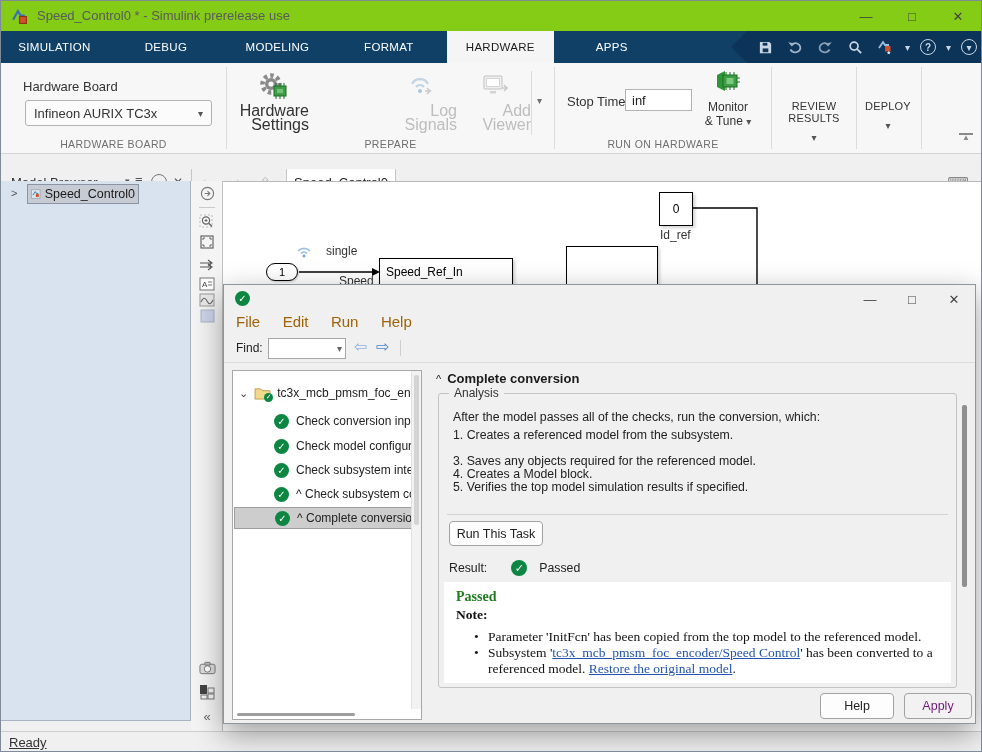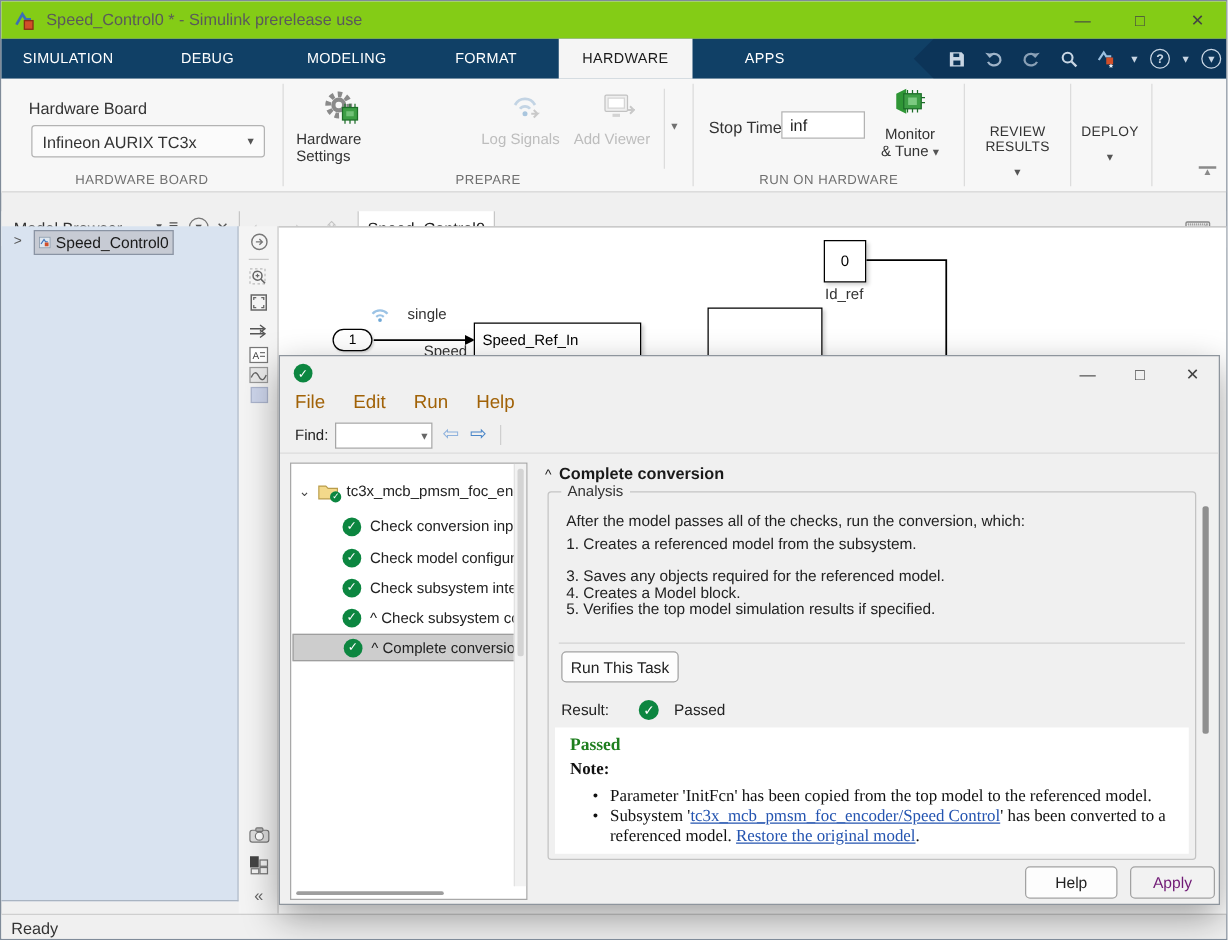--- a/index.html
+++ b/index.html
@@ -17,21 +17,21 @@
   .rtab.active{background:#f5f5f5;color:#1c1c1c;}
   .qab{position:absolute;right:0;top:0;height:32px;width:250px;background:#0c3458;clip-path:polygon(16px 0,100% 0,100% 100%,16px 100%,0 50%);display:flex;align-items:center;padding-left:24px;box-sizing:border-box;gap:10px;}
   .qab .ic{width:20px;height:20px;display:flex;align-items:center;justify-content:center;color:#c9d6e4;font-size:13px;}
   .caret{font-size:10px;color:#c9d6e4;}
   
   .toolstrip{position:absolute;left:0;top:62px;width:100%;height:90px;background:#f7f7f7;border-bottom:1px solid #d4d4d4;}
   .tsec-label{position:absolute;bottom:3px;width:100%;text-align:center;font-size:10.5px;color:#6f6f6f;letter-spacing:.4px;}
   .tdiv{position:absolute;top:4px;bottom:4px;width:1px;background:#dcdcdc;}
   .combo{position:absolute;background:#fbfbfb;border:1px solid #b3b3b3;border-radius:3px;font-size:13px;color:#333;display:flex;align-items:center;padding:0 8px;box-sizing:border-box;}
   .combo .caret{margin-left:auto;color:#555;}
-  .bigbtn{position:absolute;width:72px;top:5px;height:72px;text-align:left;font-size:12px;color:#333;line-height:14px;}
+  .bigbtn{position:absolute;width:72px;top:5px;height:72px;text-align:right;font-size:16px;color:#333;line-height:14px;}
   .bigbtn .bicon{height:36px;display:flex;align-items:center;justify-content:center;}
   .bigbtn.disabled{color:#bdbdbd;}
   .ddbtn{position:absolute;top:5px;height:72px;text-align:center;font-size:11px;color:#333;letter-spacing:.2px;}
   
   .docbar{position:absolute;left:0;top:152px;width:100%;height:28px;background:#f0f0f0;border-bottom:1px solid #c6c6c6;margin-top:16px;}
   .mbheader{position:absolute;left:0;top:0;width:190px;height:28px;border-right:1px solid #c6c6c6;}
   .navarrow{font-size:15px;color:#c2c2c2;}
   .doctab{position:absolute;left:285px;top:0;width:108px;height:28px;background:#fff;border-left:1px solid #c6c6c6;border-right:1px solid #c6c6c6;text-align:center;line-height:28px;font-size:13px;color:#222;}
   
   .main{position:absolute;left:0;top:180px;width:100%;height:550px;}
@@ -343,21 +343,21 @@
       </div>
       <div class="sblock" style="left:343px;top:64px;width:90px;height:90px;"></div>
       <div class="sblock" style="left:436px;top:10px;width:32px;height:32px;display:flex;align-items:center;justify-content:center;">
           <span>0</span>
         </div>
       <span class="blabel" style="left:437px;top:46px;">Id_ref</span>
     </div>
   </div>
 
   <div class="statusbar">
-    <span class="abs" style="left:8px;top:3px;">Ready</span>
+    <span class="abs" style="left:8px;top:3px;text-decoration:underline;">Ready</span>
   </div>
 
   <div class="dialog">
     <div class="dlg-title">
       <span class="gcheck abs" style="left:11px;top:6px;width:15px;height:15px;font-size:10px;">
           <span>✓</span>
         </span>
       <div class="winbtns" style="height:28px;">
         <div class="winbtn" style="width:42px;height:28px;">
             <span>—</span>

